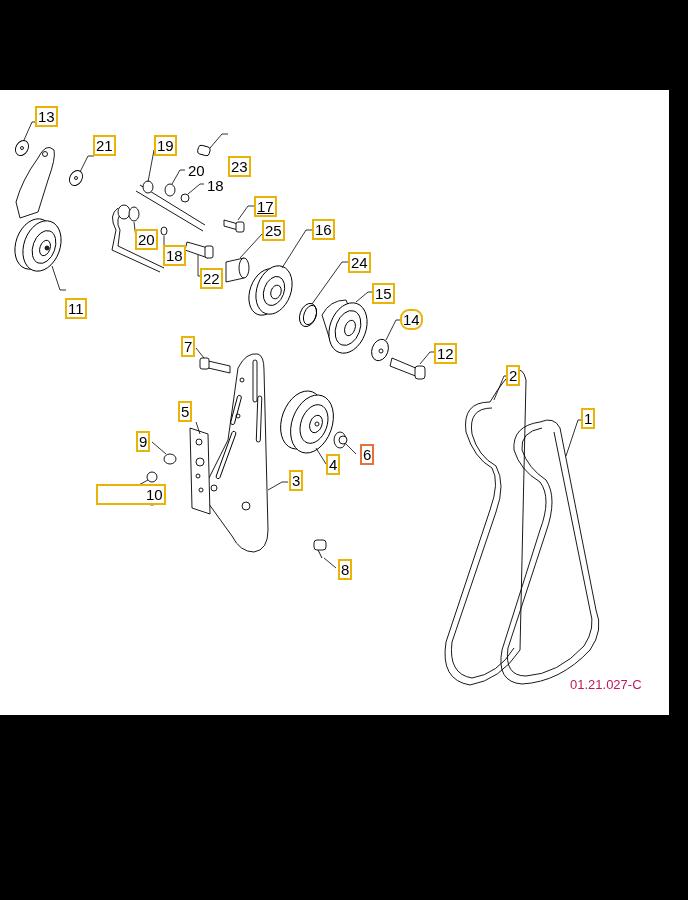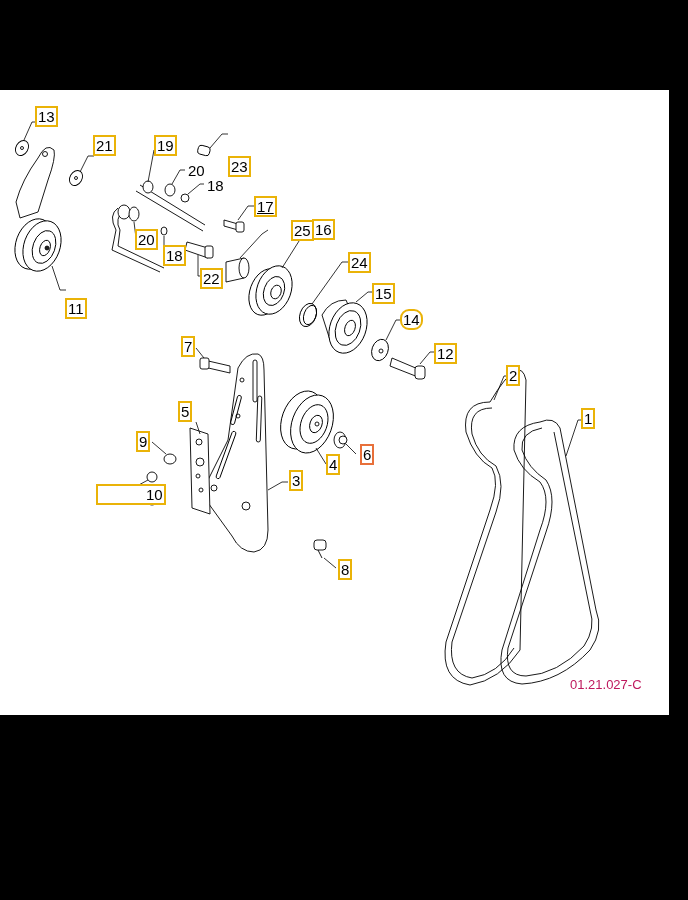--- a/index.html
+++ b/index.html
@@ -200,21 +200,21 @@
 
   <div class="callout boxed" style="left:35px;top:16px;">13</div>
   <div class="callout boxed" style="left:93px;top:45px;">21</div>
   <div class="callout boxed" style="left:154px;top:45px;">19</div>
   <div class="callout boxed" style="left:228px;top:34px;margin-top:32px;">23</div>
   <div class="callout plain" style="left:185px;top:70px;">20</div>
   <div class="callout plain" style="left:204px;top:85px;">18</div>
   <div class="callout boxed" style="left:254px;top:106px;text-decoration:underline;">17</div>
   <div class="callout boxed" style="left:135px;top:139px;">20</div>
   <div class="callout boxed" style="left:163px;top:155px;">18</div>
-  <div class="callout boxed" style="left:262px;top:130px;margin-left:29px;">25</div>
+  <div class="callout boxed" style="left:262px;top:130px;">25</div>
   <div class="callout boxed" style="left:312px;top:129px;">16</div>
   <div class="callout boxed" style="left:200px;top:178px;">22</div>
   <div class="callout boxed" style="left:65px;top:208px;">11</div>
   <div class="callout boxed" style="left:348px;top:162px;">24</div>
   <div class="callout boxed" style="left:372px;top:193px;">15</div>
   <div class="callout boxed" style="left:400px;top:219px;border-radius:9px;">14</div>
   <div class="callout boxed" style="left:434px;top:253px;">12</div>
   <div class="callout boxed" style="left:181px;top:246px;">7</div>
   <div class="callout boxed" style="left:506px;top:275px;">2</div>
   <div class="callout boxed" style="left:178px;top:311px;">5</div>

